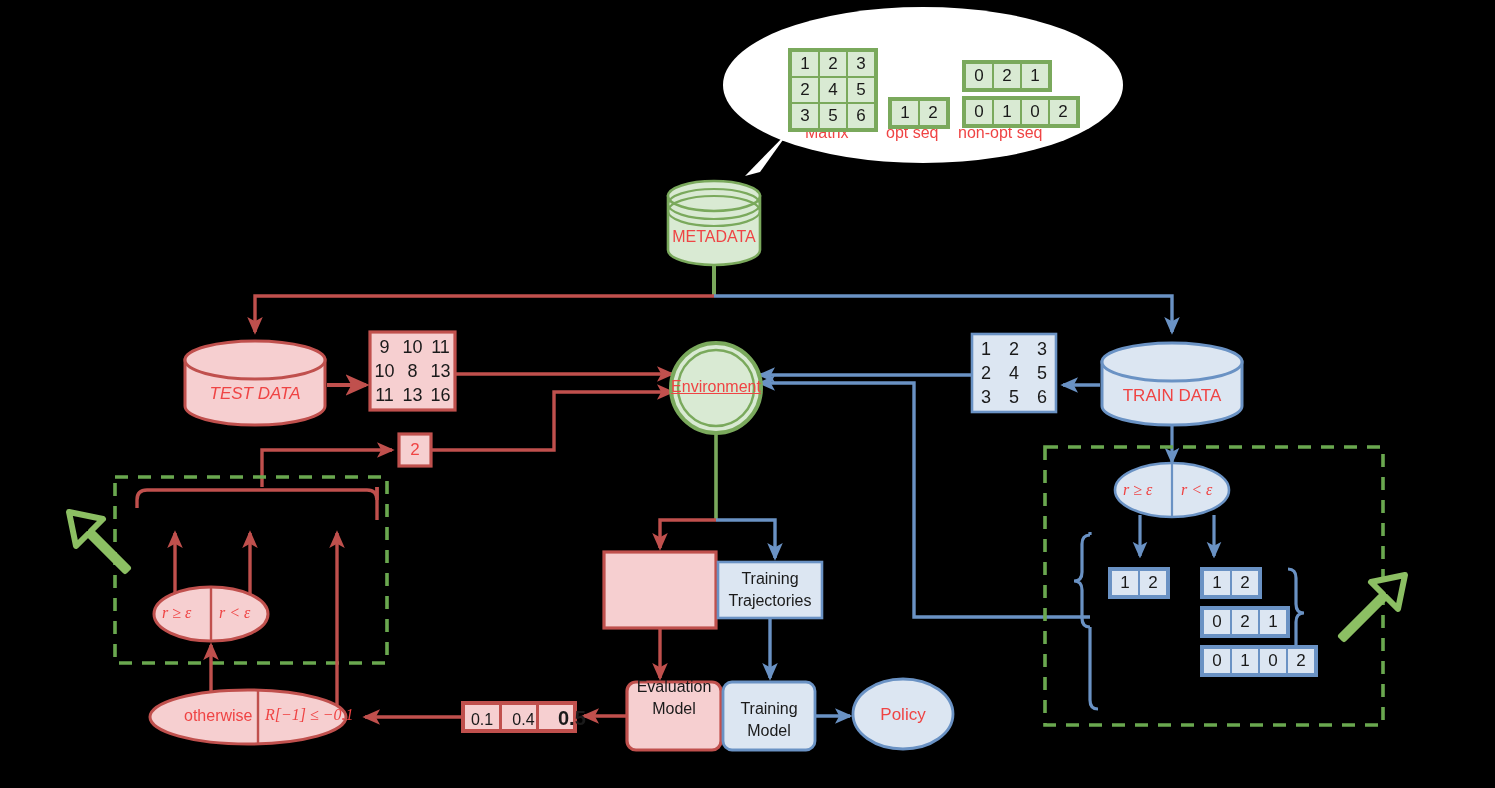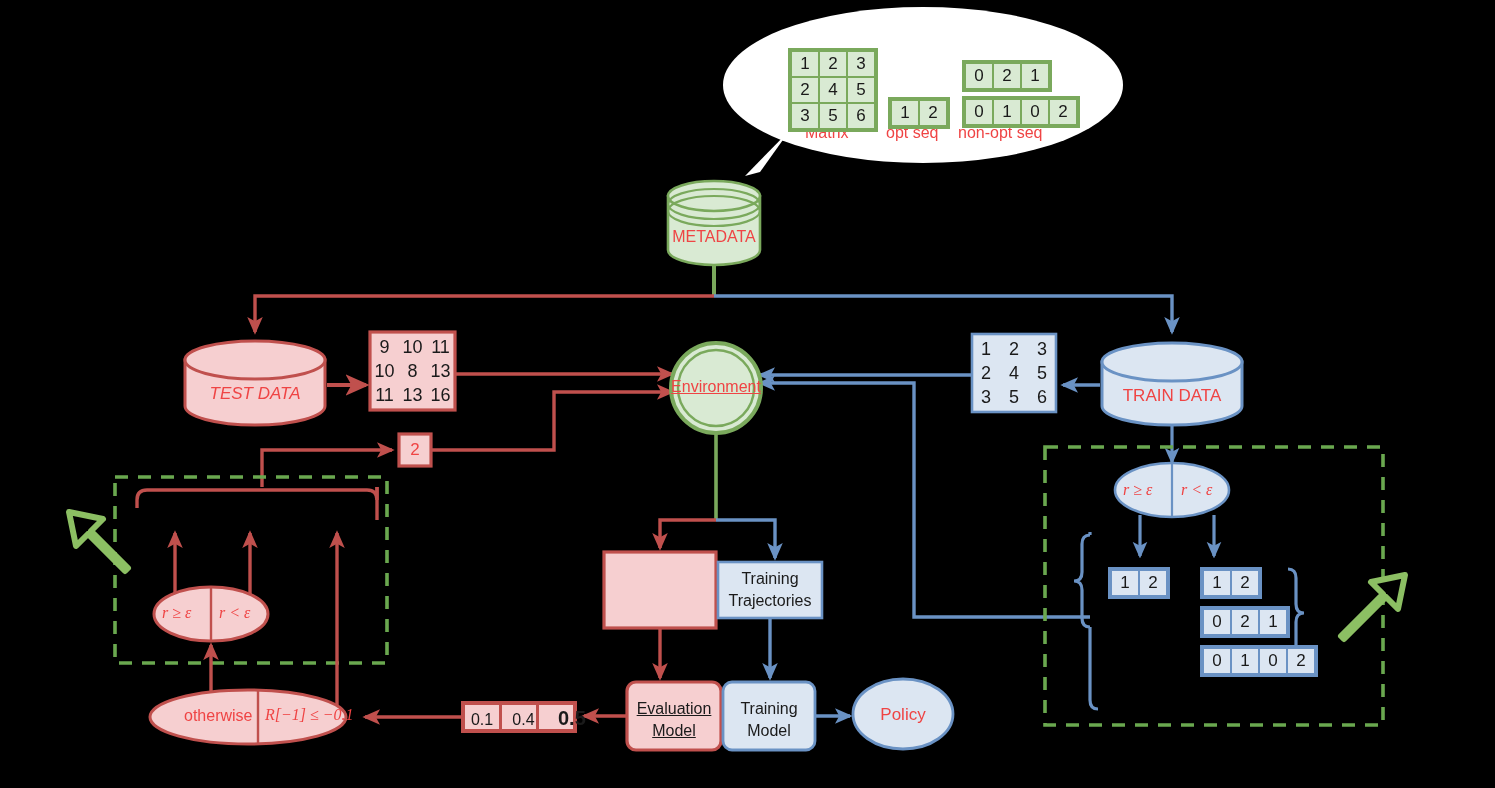--- a/index.html
+++ b/index.html
@@ -170,21 +170,21 @@
   <div class="lbl" style="left:666px;top:378px;font-size:16px;width:100px;text-align:center;text-decoration:underline;">Environment</div>
 
   <div class="lbl" style="left:399px;top:440px;font-size:17px;width:32px;text-align:center;">2</div>
 
 
   <div style="position:absolute;left:718px;top:568px;width:104px;text-align:center;color:#1a1a1a;font-size:16px;line-height:22px;">
     <div>Training</div>
     <div>Trajectories</div>
   </div>
 
-  <div style="position:absolute;left:625px;top:698px;width:98px;text-align:center;color:#1a1a1a;font-size:16px;line-height:22px;text-decoration:underline;">
+  <div style="position:absolute;left:625px;top:676px;width:98px;text-align:center;color:#1a1a1a;font-size:16px;line-height:22px;">
     <div>Evaluation</div>
     <div>Model</div>
   </div>
 
   <div style="position:absolute;left:723px;top:698px;width:92px;text-align:center;color:#1a1a1a;font-size:16px;line-height:22px;">
     <div>Training</div>
     <div>Model</div>
   </div>
 
   <div class="lbl" style="left:853px;top:705px;width:100px;text-align:center;font-size:17px;">Policy</div>

